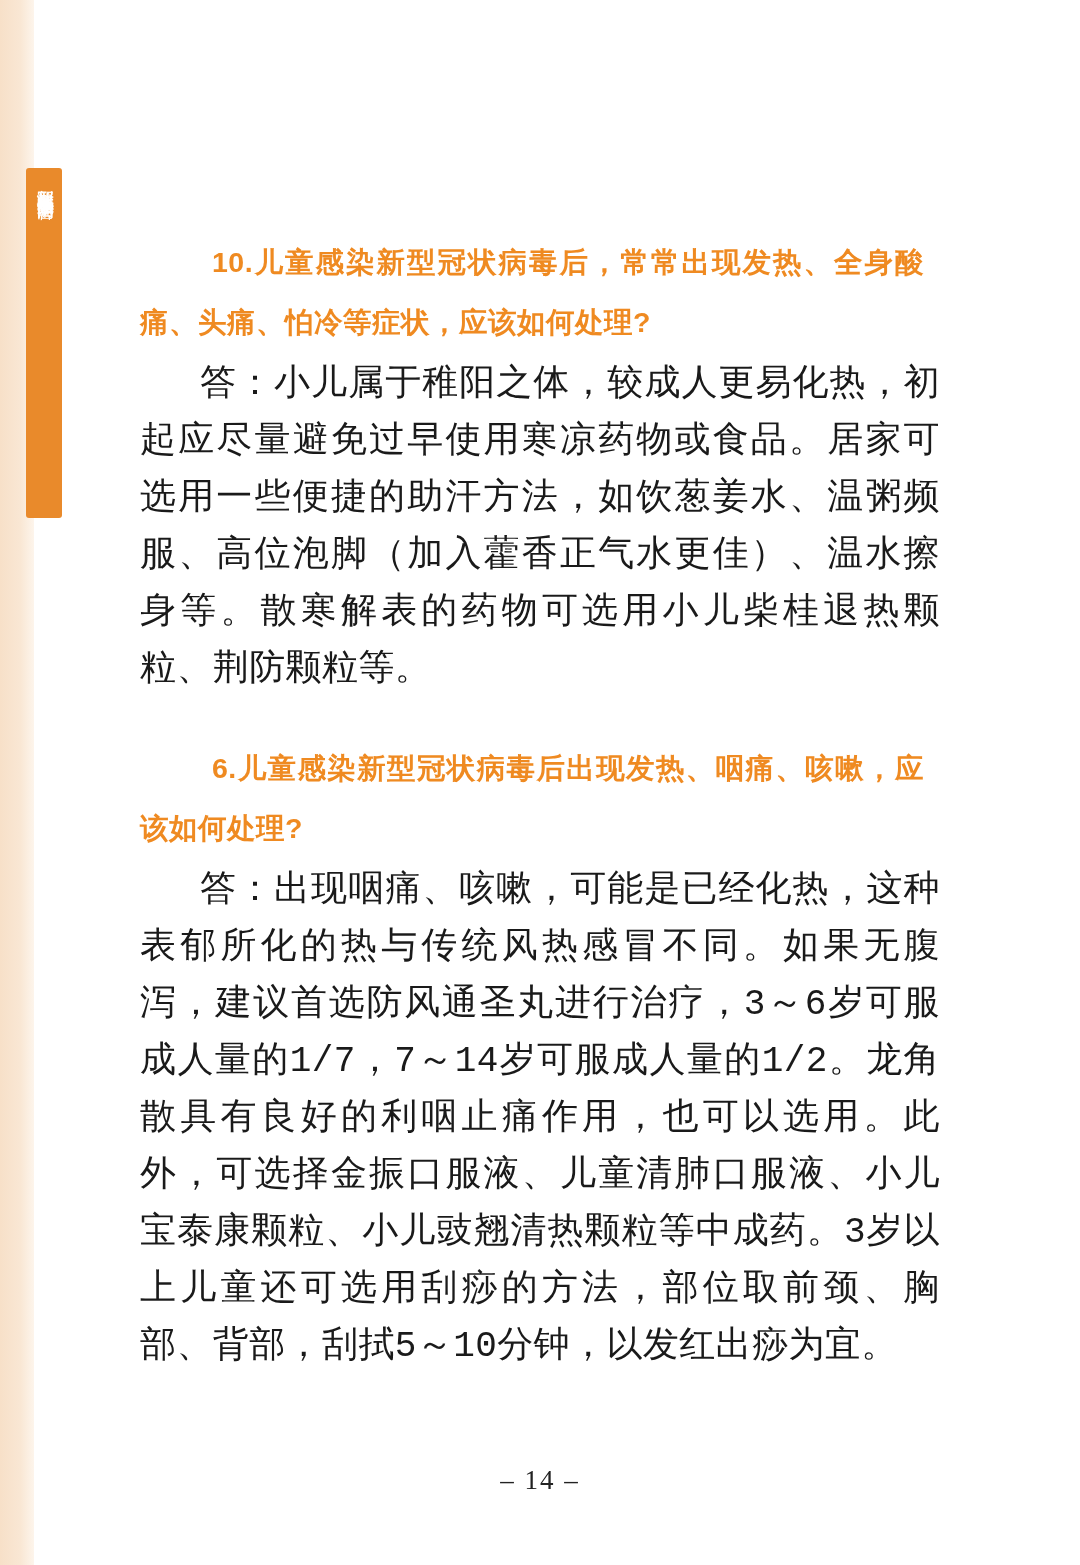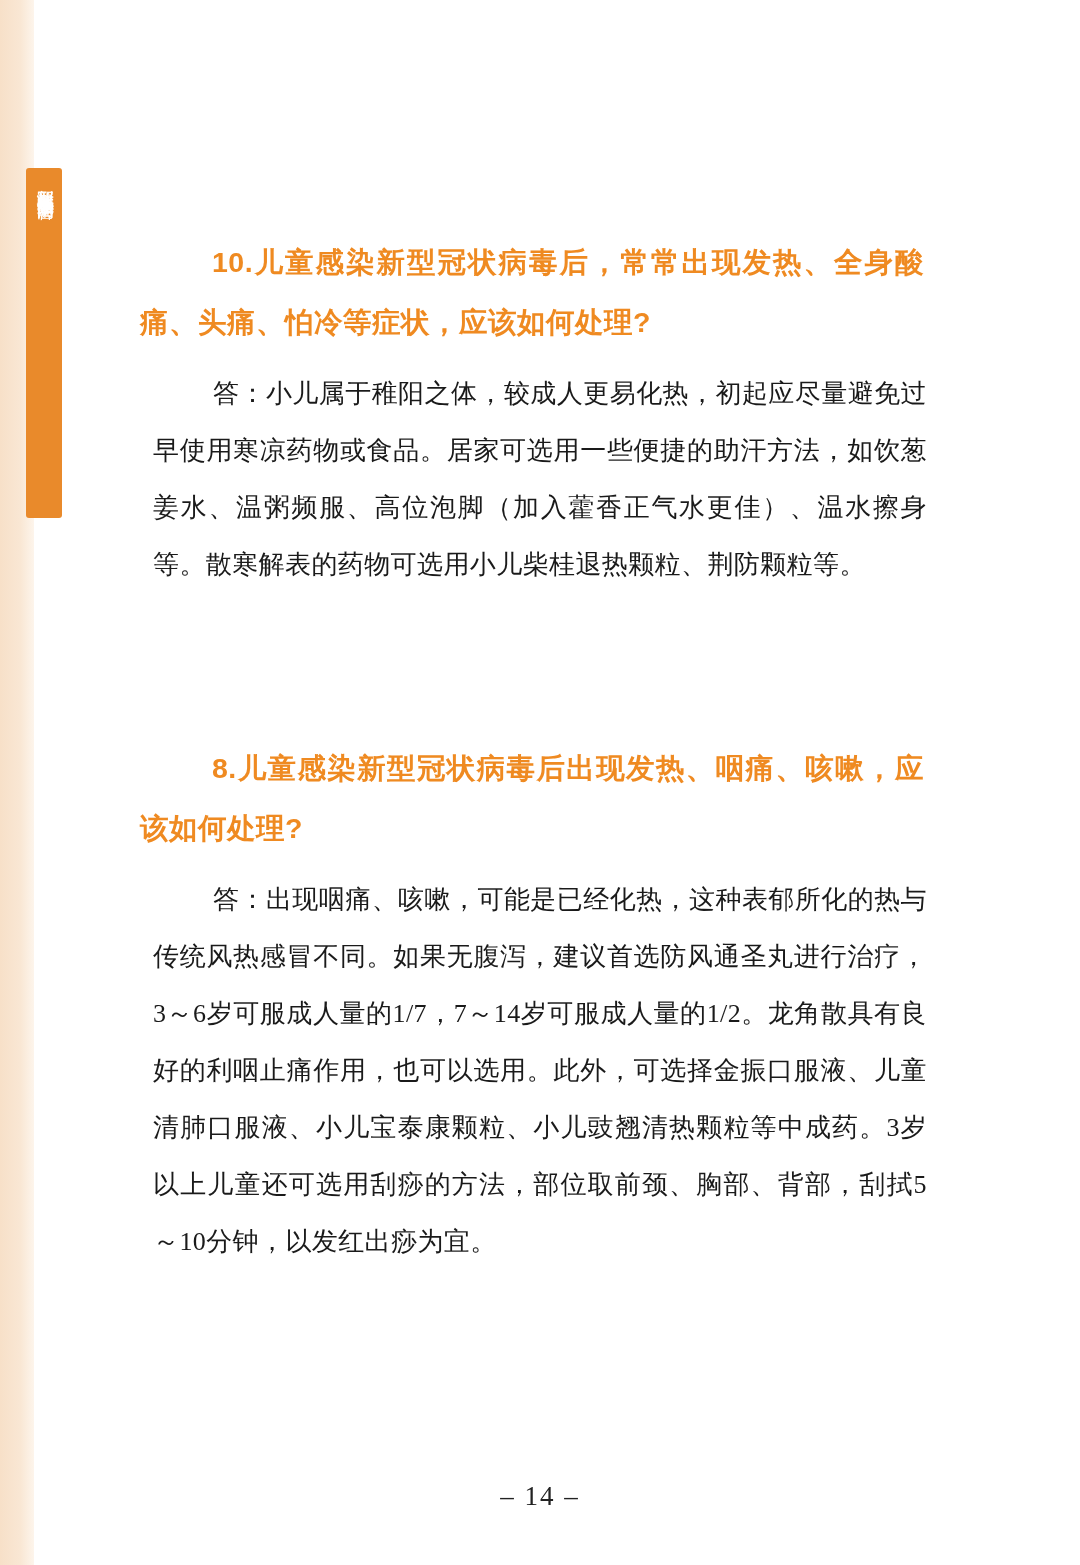--- a/index.html
+++ b/index.html
@@ -77,61 +77,60 @@
     line-height: 60px;
     letter-spacing: 0.5px;
     text-indent: 72px;
     margin: 0 16px 4px 0;
     text-align: justify;
     text-justify: inter-ideograph;
   }
 
   .answer {
     color: #1a1a1a;
-    font-family: Liberation Serif, serif;
-    font-size: 26px;
+    font-family: Liberation Mono, monospace;
+    font-size: 36px;
     line-height: 57px;
     letter-spacing: 0.4px;
     text-indent: 60px;
-    margin: 13px;
+    margin: 0;
     text-align: justify;
     text-justify: inter-ideograph;
   }
 
   .page-number {
     position: absolute;
     left: 0;
     top: 1465px;
     width: 1080px;
     text-align: center;
     font-family: "Liberation Serif", "DejaVu Serif", serif;
     font-size: 27px;
     color: #222222;
     letter-spacing: 2px;
-    margin-top: 16px;
   }
 </style>
 </head>
 <body>
 
 <div class="page">
 
   <div class="left-band"></div>
   <div class="side-tab"></div>
   <div class="side-tab-text">新型冠状病毒感染中医药防治问答</div>
 
   <div class="content">
 
     <div class="qa-block" id="qa-10">
       <p class="question">10.儿童感染新型冠状病毒后，常常出现发热、全身酸痛、头痛、怕冷等症状，应该如何处理?</p>
       <p class="answer">答：小儿属于稚阳之体，较成人更易化热，初起应尽量避免过早使用寒凉药物或食品。居家可选用一些便捷的助汗方法，如饮葱姜水、温粥频服、高位泡脚（加入藿香正气水更佳）、温水擦身等。散寒解表的药物可选用小儿柴桂退热颗粒、荆防颗粒等。</p>
     </div>
 
     <div class="qa-block" id="qa-11">
-      <p class="question">8.儿童感染新型冠状病毒后出现发热、咽痛、咳嗽，应该如何处理?</p>
+      <p class="question">6.儿童感染新型冠状病毒后出现发热、咽痛、咳嗽，应该如何处理?</p>
       <p class="answer">答：出现咽痛、咳嗽，可能是已经化热，这种表郁所化的热与传统风热感冒不同。如果无腹泻，建议首选防风通圣丸进行治疗，3～6岁可服成人量的1/7，7～14岁可服成人量的1/2。龙角散具有良好的利咽止痛作用，也可以选用。此外，可选择金振口服液、儿童清肺口服液、小儿宝泰康颗粒、小儿豉翘清热颗粒等中成药。3岁以上儿童还可选用刮痧的方法，部位取前颈、胸部、背部，刮拭5～10分钟，以发红出痧为宜。</p>
     </div>
 
   </div>
 
   <div class="page-number">– 14 –</div>
 
 </div>
 
 </body></html>

